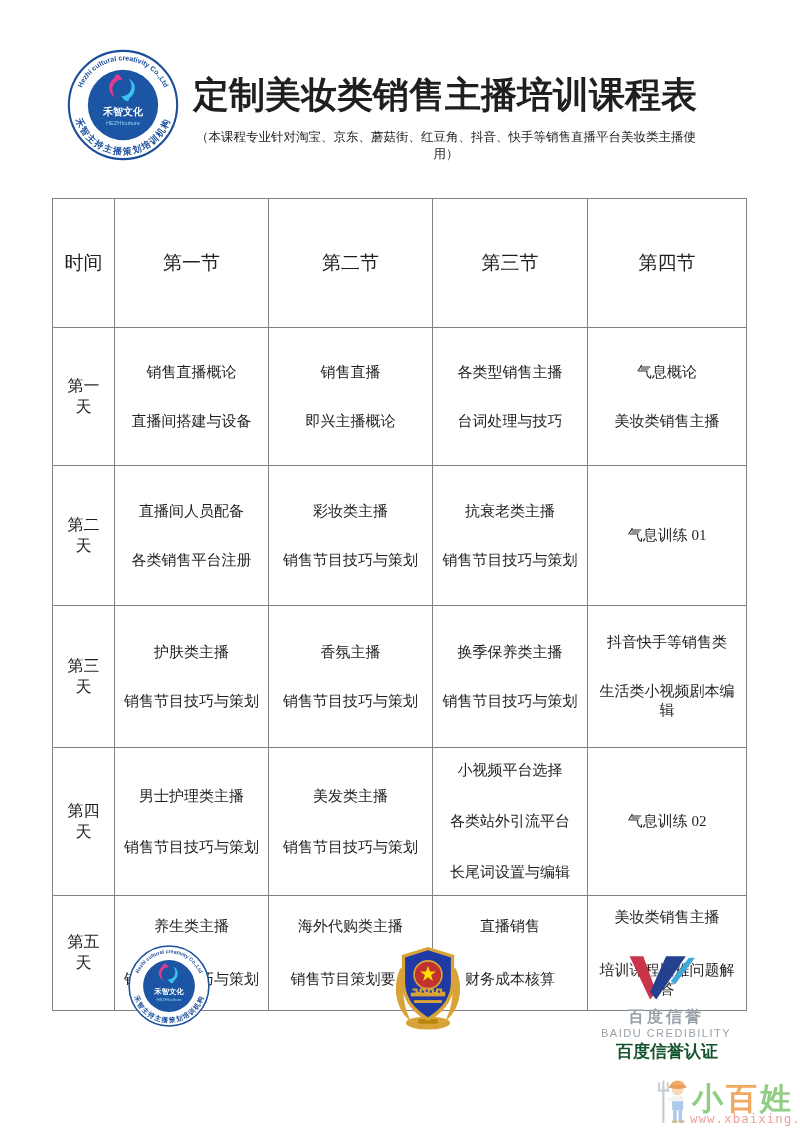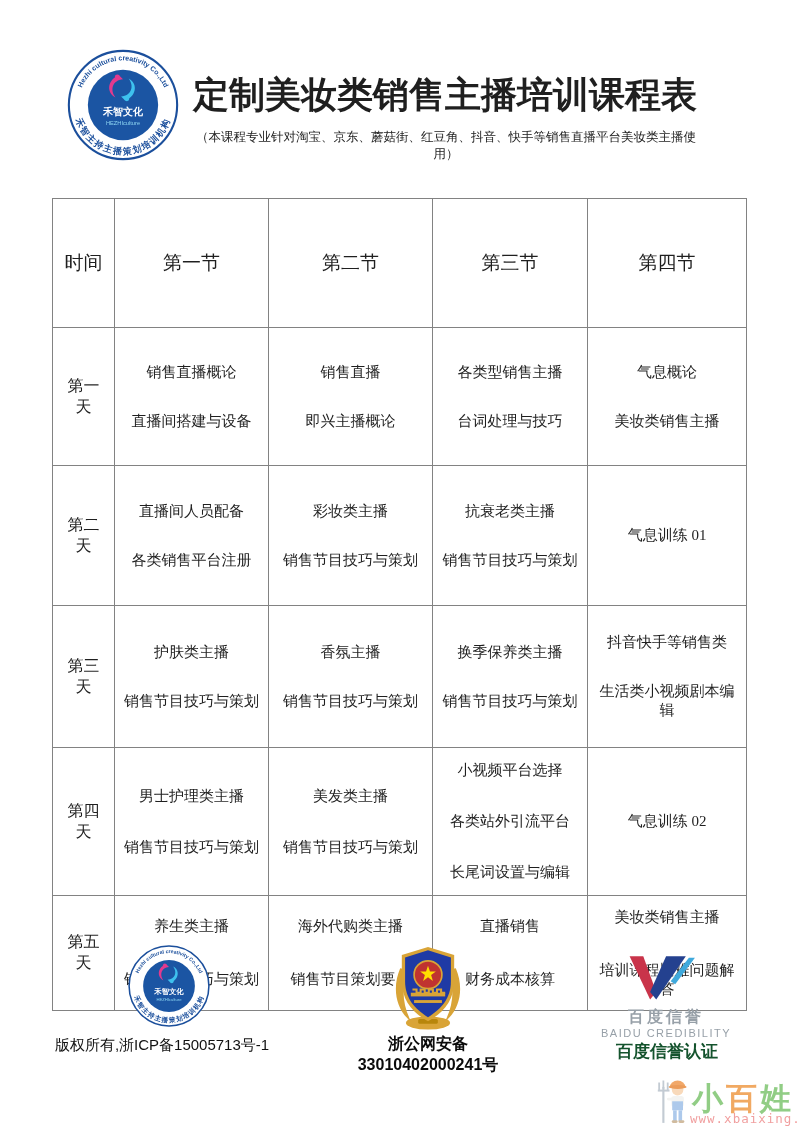--- a/index.html
+++ b/index.html
@@ -248,36 +248,34 @@
     </text>
     <g>
       <path d="M56 29 C 45 32 41 46 52 52 C 46 44 49 34 60 33 Z" fill="#e23a8e"></path>
       <path d="M62 55 C 73 52 77 38 66 32 C 72 40 69 50 58 51 Z" fill="#3ec1ee"></path>
       <circle cx="54" cy="30.5" r="2.6" fill="#e23a8e"></circle>
       <circle cx="64" cy="53.5" r="2.6" fill="#3ec1ee"></circle>
     </g>
     <text x="60" y="71" text-anchor="middle" font-size="10.5" fill="#ffffff" font-weight="700">禾智文化</text>
     <text x="60" y="81" text-anchor="middle" font-size="6" fill="#8ed6f2" font-family="Liberation Sans, sans-serif">HEZHIculture</text>
   </svg>
-  <div class="abs copyright footer-sans">版权所有,浙ICP备15005713号-1</div>
 
   <svg class="abs badge" viewBox="0 0 100 110">
     <path d="M16 32 C6 56 10 82 30 98 C19 80 17 54 25 34 Z" fill="#d9a437"></path>
     <path d="M84 32 C94 56 90 82 70 98 C81 80 83 54 75 34 Z" fill="#d9a437"></path>
     <ellipse cx="50" cy="99" rx="27" ry="8" fill="#d9a437"></ellipse>
     <rect x="38" y="94" width="24" height="6" rx="2" fill="#b8860b"></rect>
     <path d="M50 6 L82 16 L82 48 C82 72 68 87 50 97 C32 87 18 72 18 48 L18 16 Z" fill="#d9a437"></path>
     <path d="M50 10 L78 19 L78 48 C78 69 66 82 50 92 C34 82 22 69 22 48 L22 19 Z" fill="#1f3aa5"></path>
     <circle cx="50" cy="40" r="17" fill="#c03330" stroke="#d9a437" stroke-width="2"></circle>
     <polygon points="50,29 52.4,36 59.6,36 53.8,40.4 56,47.6 50,43.2 44,47.6 46.2,40.4 40.4,36 47.6,36" fill="#ffde00"></polygon>
     <rect x="29" y="62" width="42" height="4.5" fill="#d9a437"></rect>
     <path d="M31 58 h5 v4 h5 v-4 h5 v4 h5 v-4 h5 v4 h5 v-4 h5 v4 h5" stroke="#d9a437" stroke-width="2.5" fill="none"></path>
     <rect x="33" y="71" width="34" height="3.5" fill="#d9a437"></rect>
   </svg>
-  <div class="abs police footer-sans">浙公网安备 33010402000241号</div>
 
   <svg class="abs baidu-v" viewBox="0 0 100 62">
     <polygon points="10,1 28,1 45,48 37,58" fill="#c9344a"></polygon>
     <polygon points="58,1 84,1 45,58 37,48" fill="#24418f"></polygon>
     <polygon points="88,3 96,3 70,38 64,34" fill="#3fa9dc"></polygon>
   </svg>
   <div class="abs baidu-name footer-sans">百度信誉</div>
   <div class="abs baidu-sub footer-sans">BAIDU CREDIBILITY</div>
   <div class="abs baidu-cert footer-sans">百度信誉认证</div>
 

